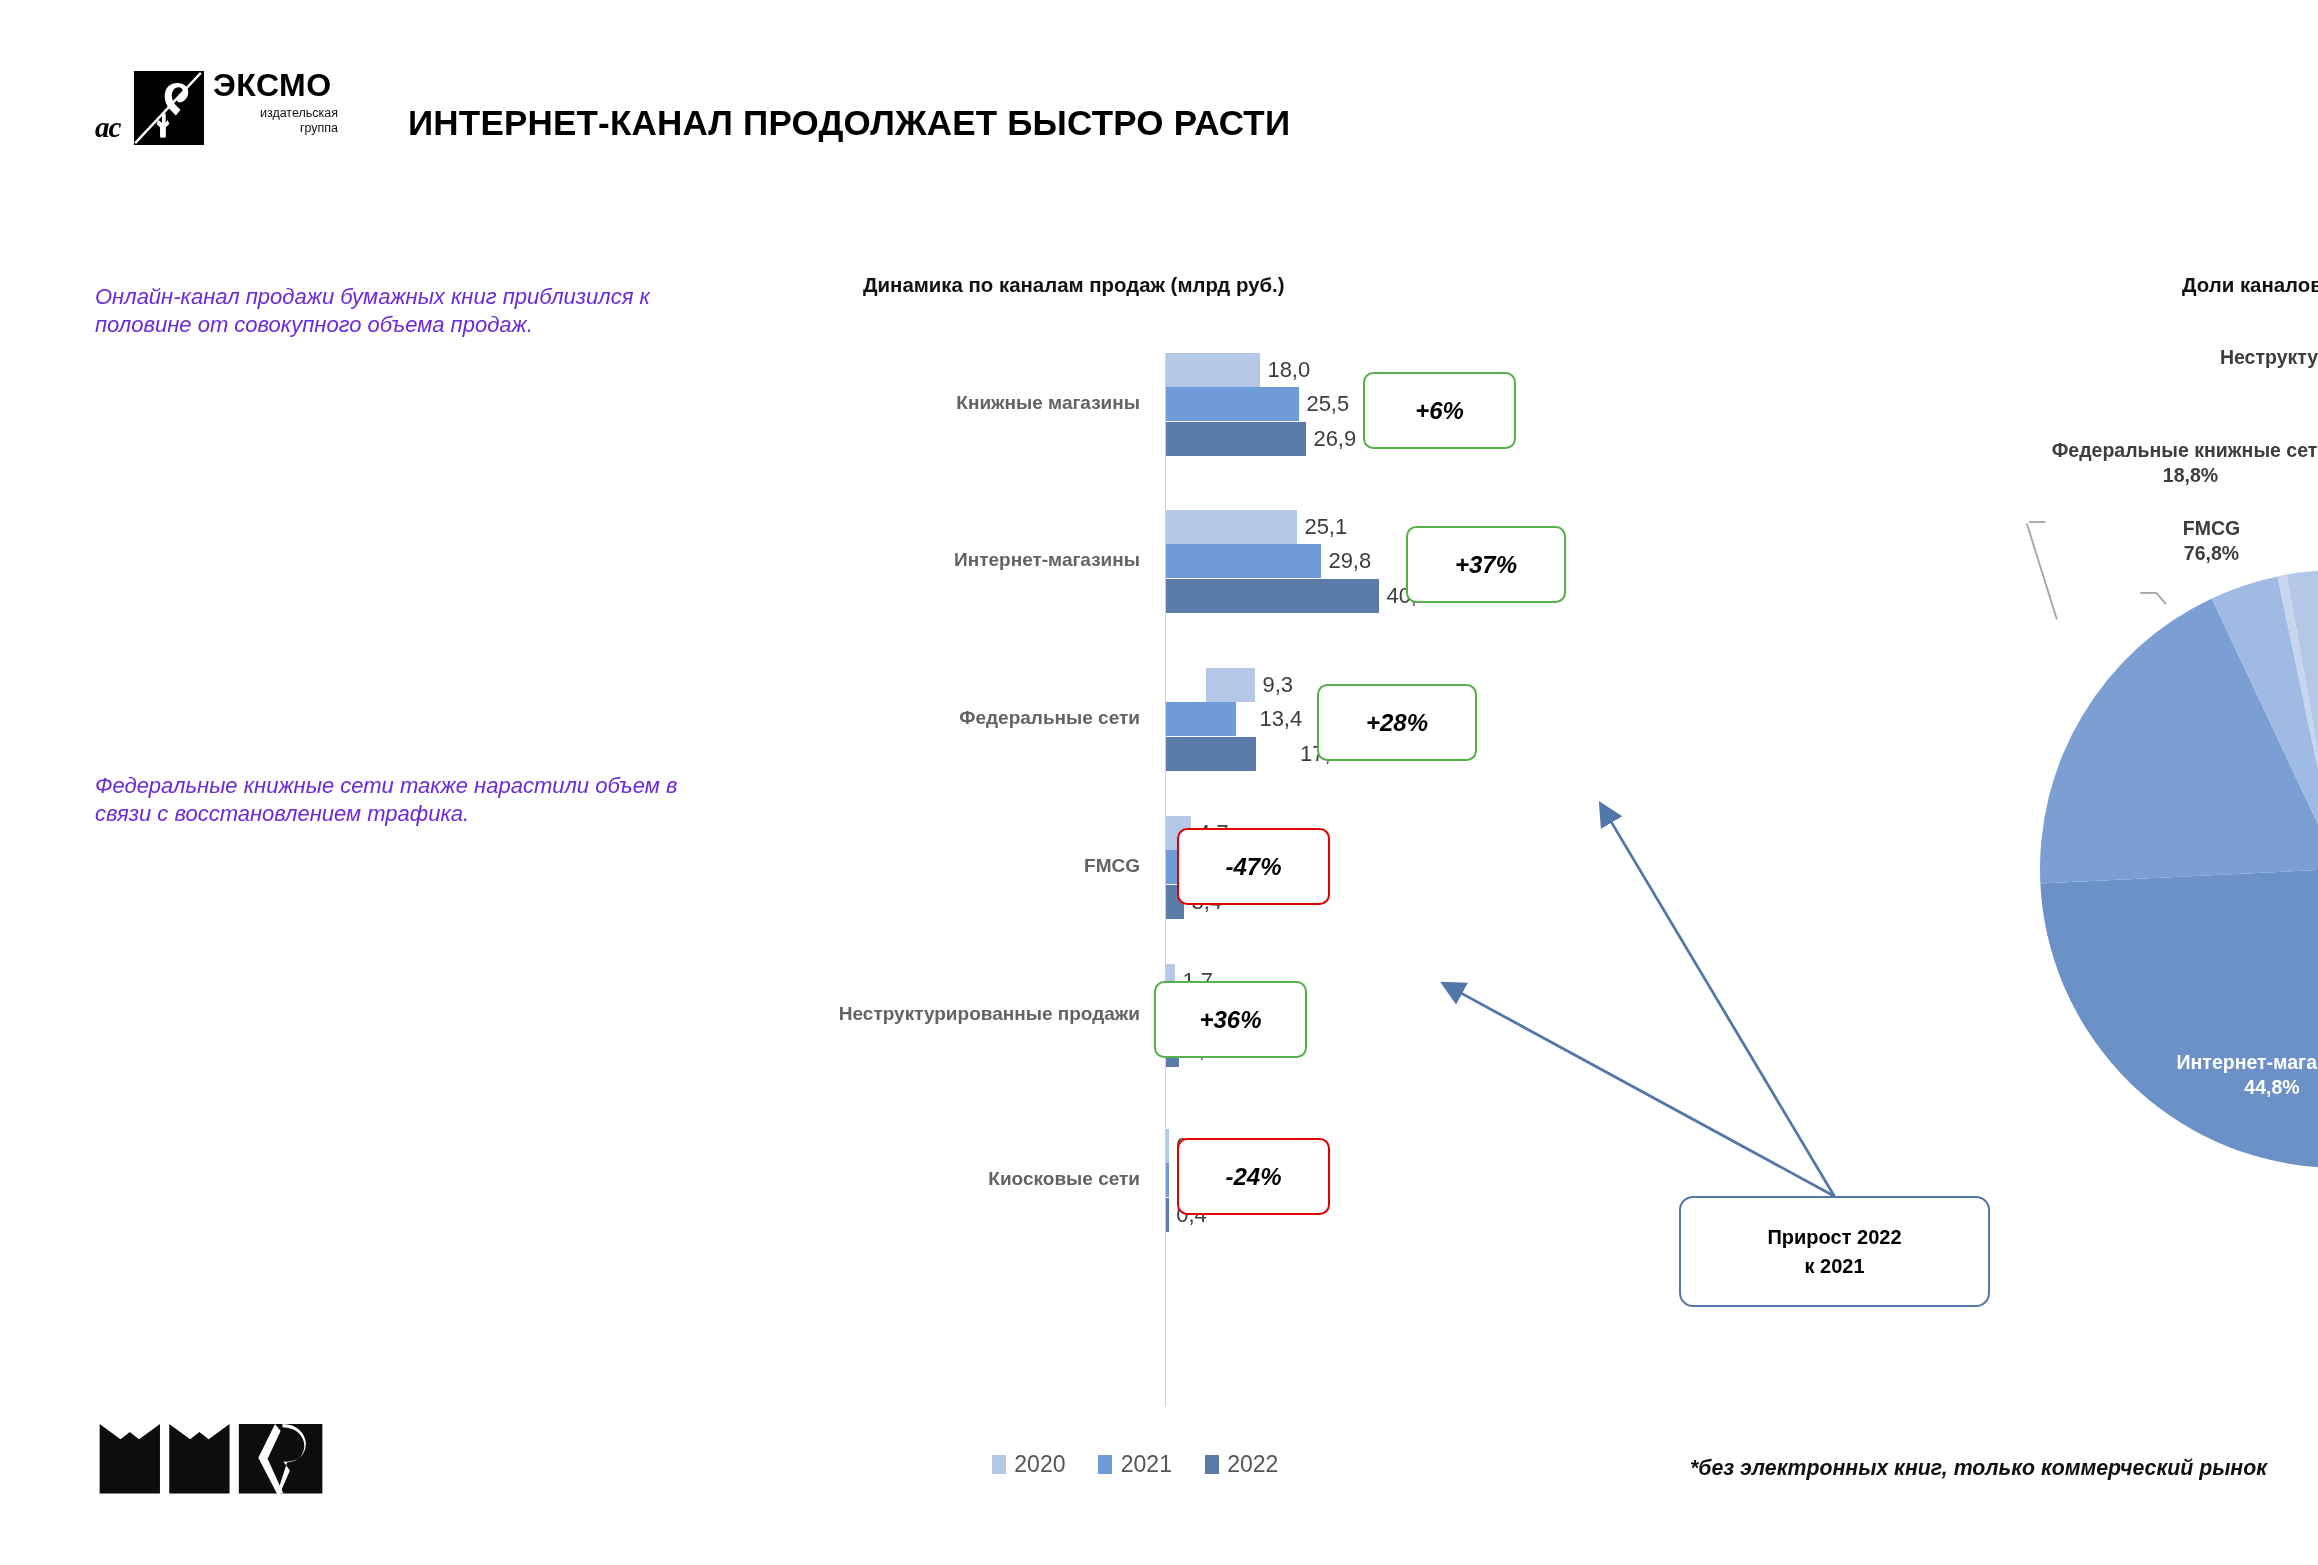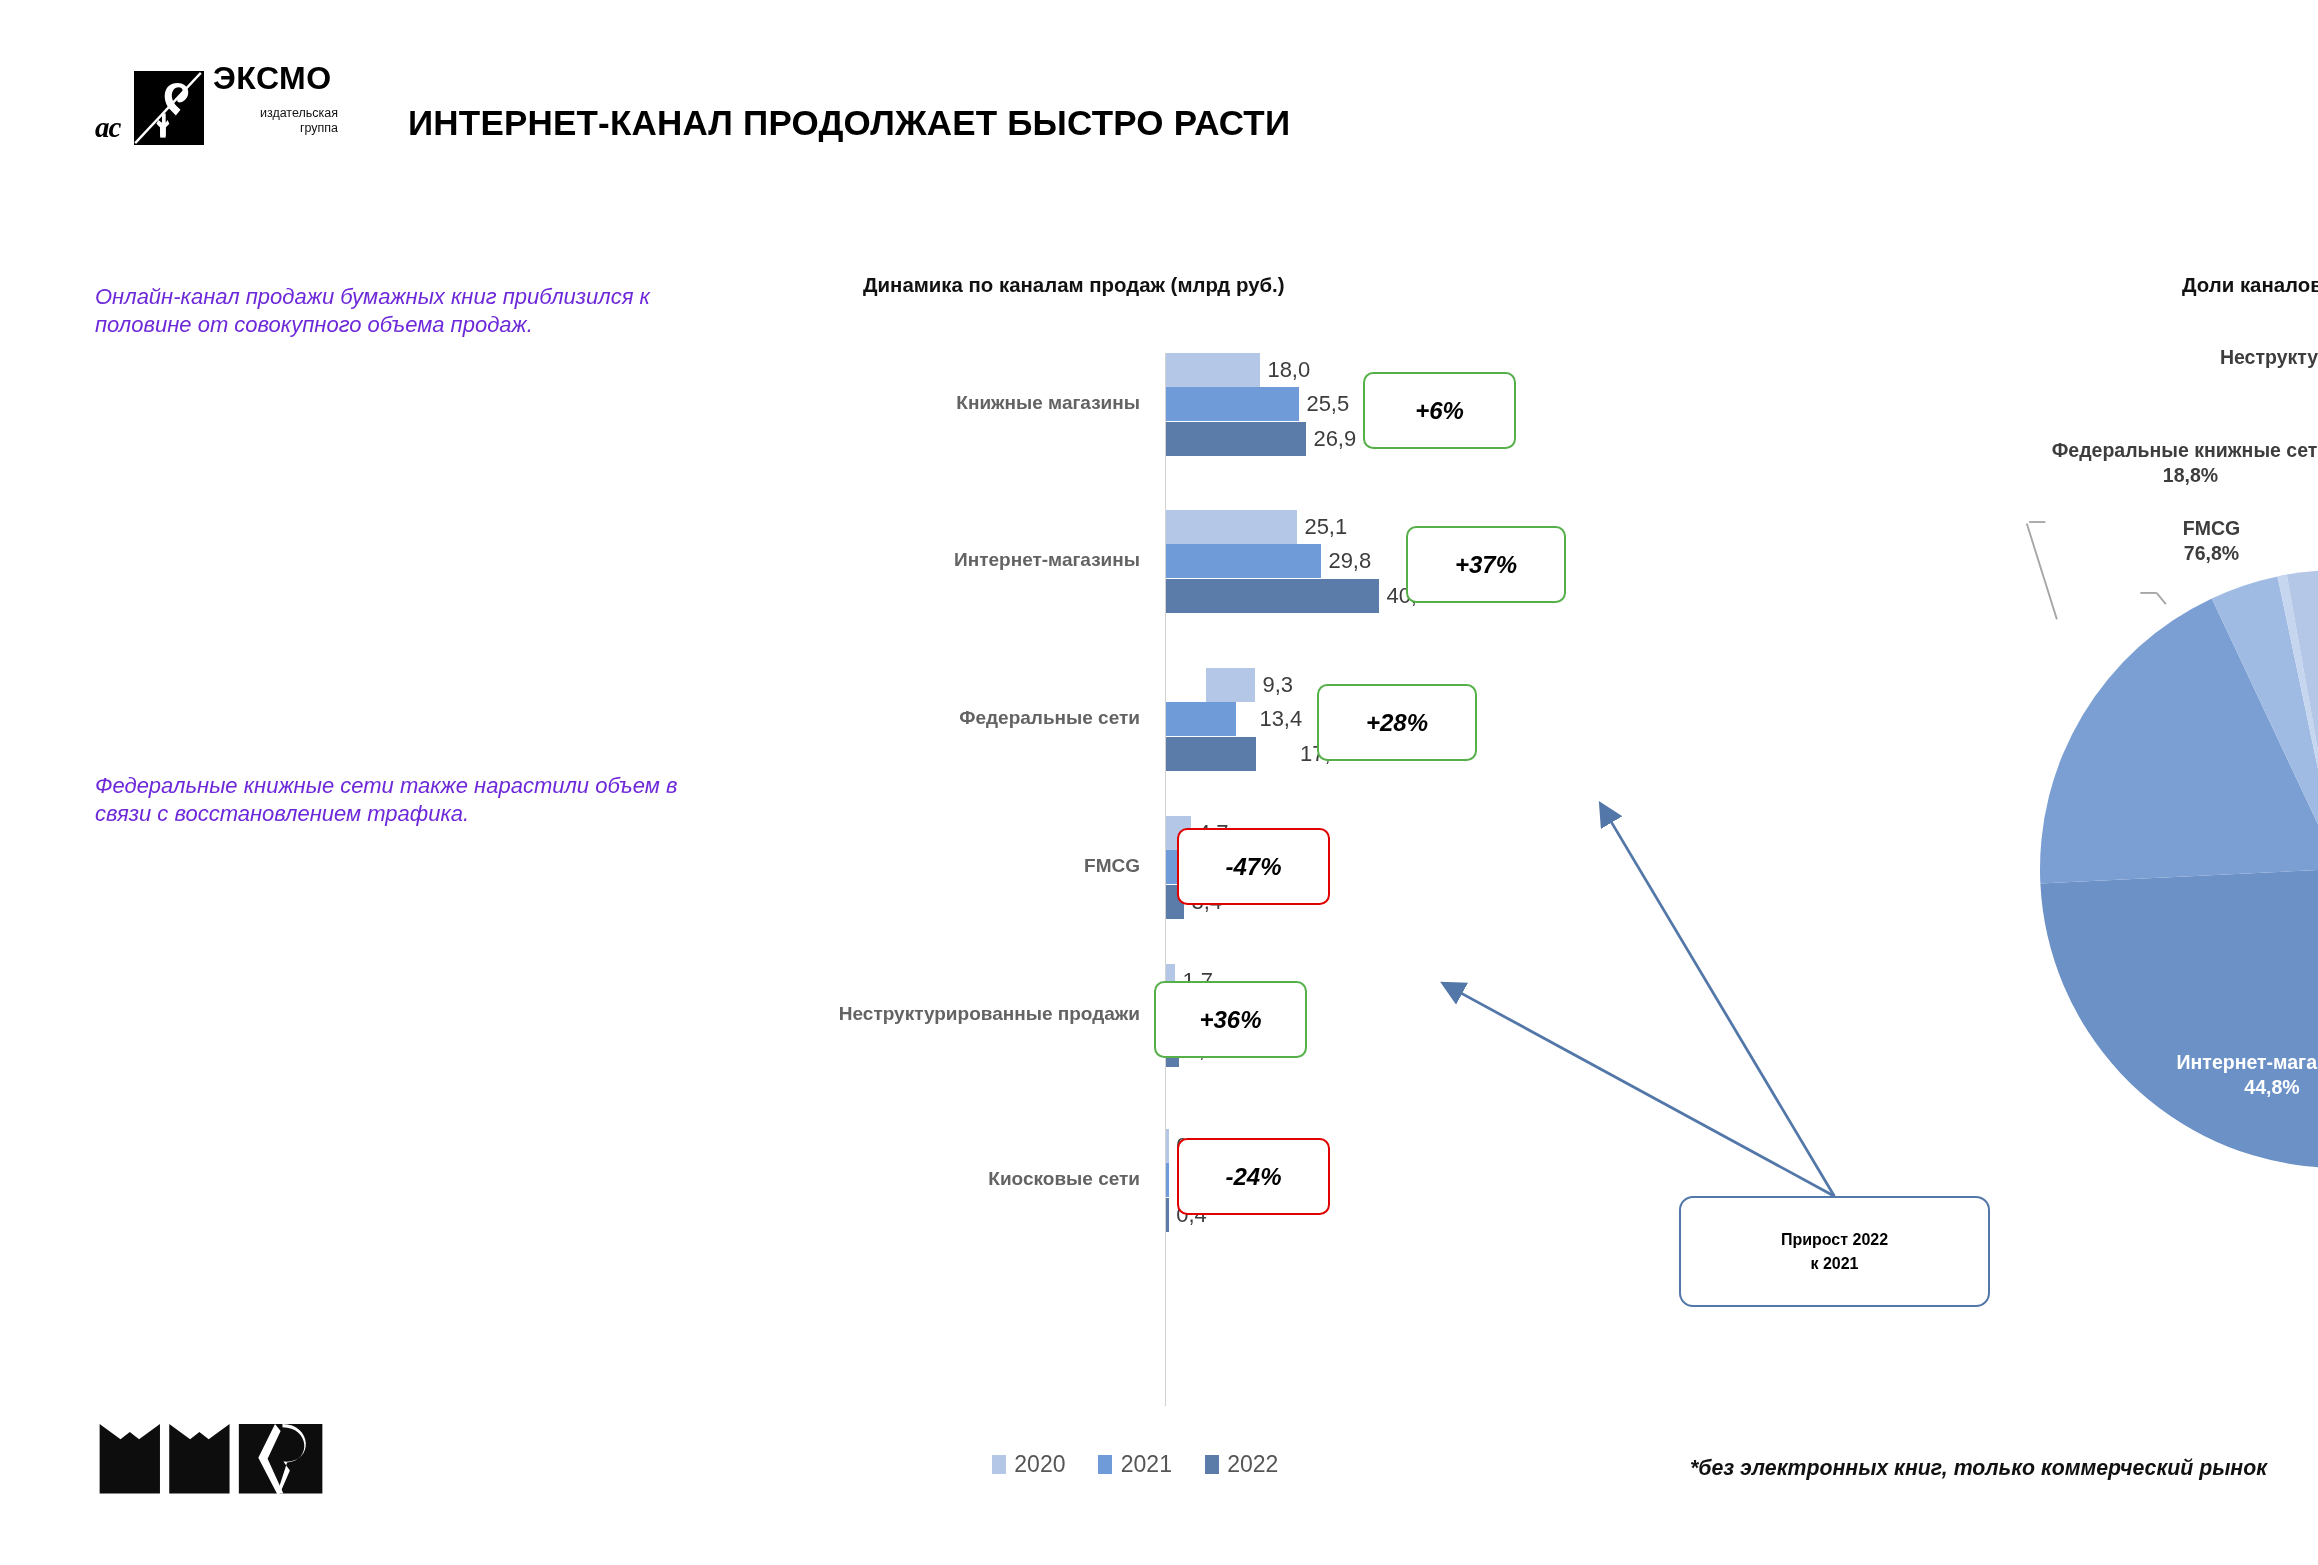--- a/index.html
+++ b/index.html
@@ -6,21 +6,21 @@
   body{width:2782px;height:1565px;position:relative;overflow:hidden;
        font-family:"Liberation Sans",sans-serif;color:#000;}
   .abs{position:absolute;}
 
   
   #logo-block{left:95px;top:56px;width:260px;height:97px;}
   #logo-ac{position:absolute;left:0;top:55px;font-size:29px;font-weight:700;
            font-style:italic;font-family:"Liberation Serif",serif;letter-spacing:-0.9px;}
   #logo-mark{position:absolute;left:39px;top:15px;width:70px;height:74px;background:#000;}
   #logo-mark .diag{position:absolute;left:-1.4px;top:0;width:100%;height:100%;}
-  #logo-name{position:absolute;left:118px;top:6px;font-size:32px;font-weight:700;
+  #logo-name{position:absolute;left:118px;top:13px;font-size:32px;font-weight:700;
              letter-spacing:0.5px;line-height:1;text-align:right;}
   #logo-sub{position:absolute;left:118px;top:50px;width:125px;font-size:12.5px;
             line-height:1.22;text-align:right;color:#111;}
 
   #page-title{left:408px;top:103px;font-size:35px;font-weight:700;letter-spacing:0.2px;
               white-space:nowrap;}
 
   
   .para{left:95px;width:631px;font-size:22px;line-height:1.28;color:#6d28d9;font-style:italic;}
   #para1{top:283px;}
@@ -48,21 +48,21 @@
   
   .badge{position:absolute;display:flex;align-items:center;justify-content:center;
          background:#fff;border-radius:10.2px;font-size:24px;font-weight:700;font-style:italic;
          box-sizing:border-box;}
   .badge.pos{border:2.8px solid #56b04a;}
   .badge.neg{border:2.8px solid #e00000;}
 
   
   #callout{left:1679px;top:1196px;width:311px;height:111px;border:2.8px solid #5277a8;
            border-radius:14px;background:#fff;display:flex;flex-direction:column;
-           align-items:center;justify-content:center;font-size:16px;font-weight:700;
+           align-items:center;justify-content:center;font-size:20px;font-weight:700;
            line-height:1.45;box-sizing:border-box;}
 
   
   #bar-legend{left:992px;top:1451px;display:flex;gap:33px;align-items:center;}
   .lg-item{display:flex;align-items:center;gap:8.3px;font-size:23px;color:#555;}
   .lg-sw{width:14px;height:19.5px;display:inline-block;}
 
   #footnote{left:1690px;top:1456px;font-size:21.3px;font-style:italic;font-weight:700;
             color:#111;white-space:nowrap;}
 

